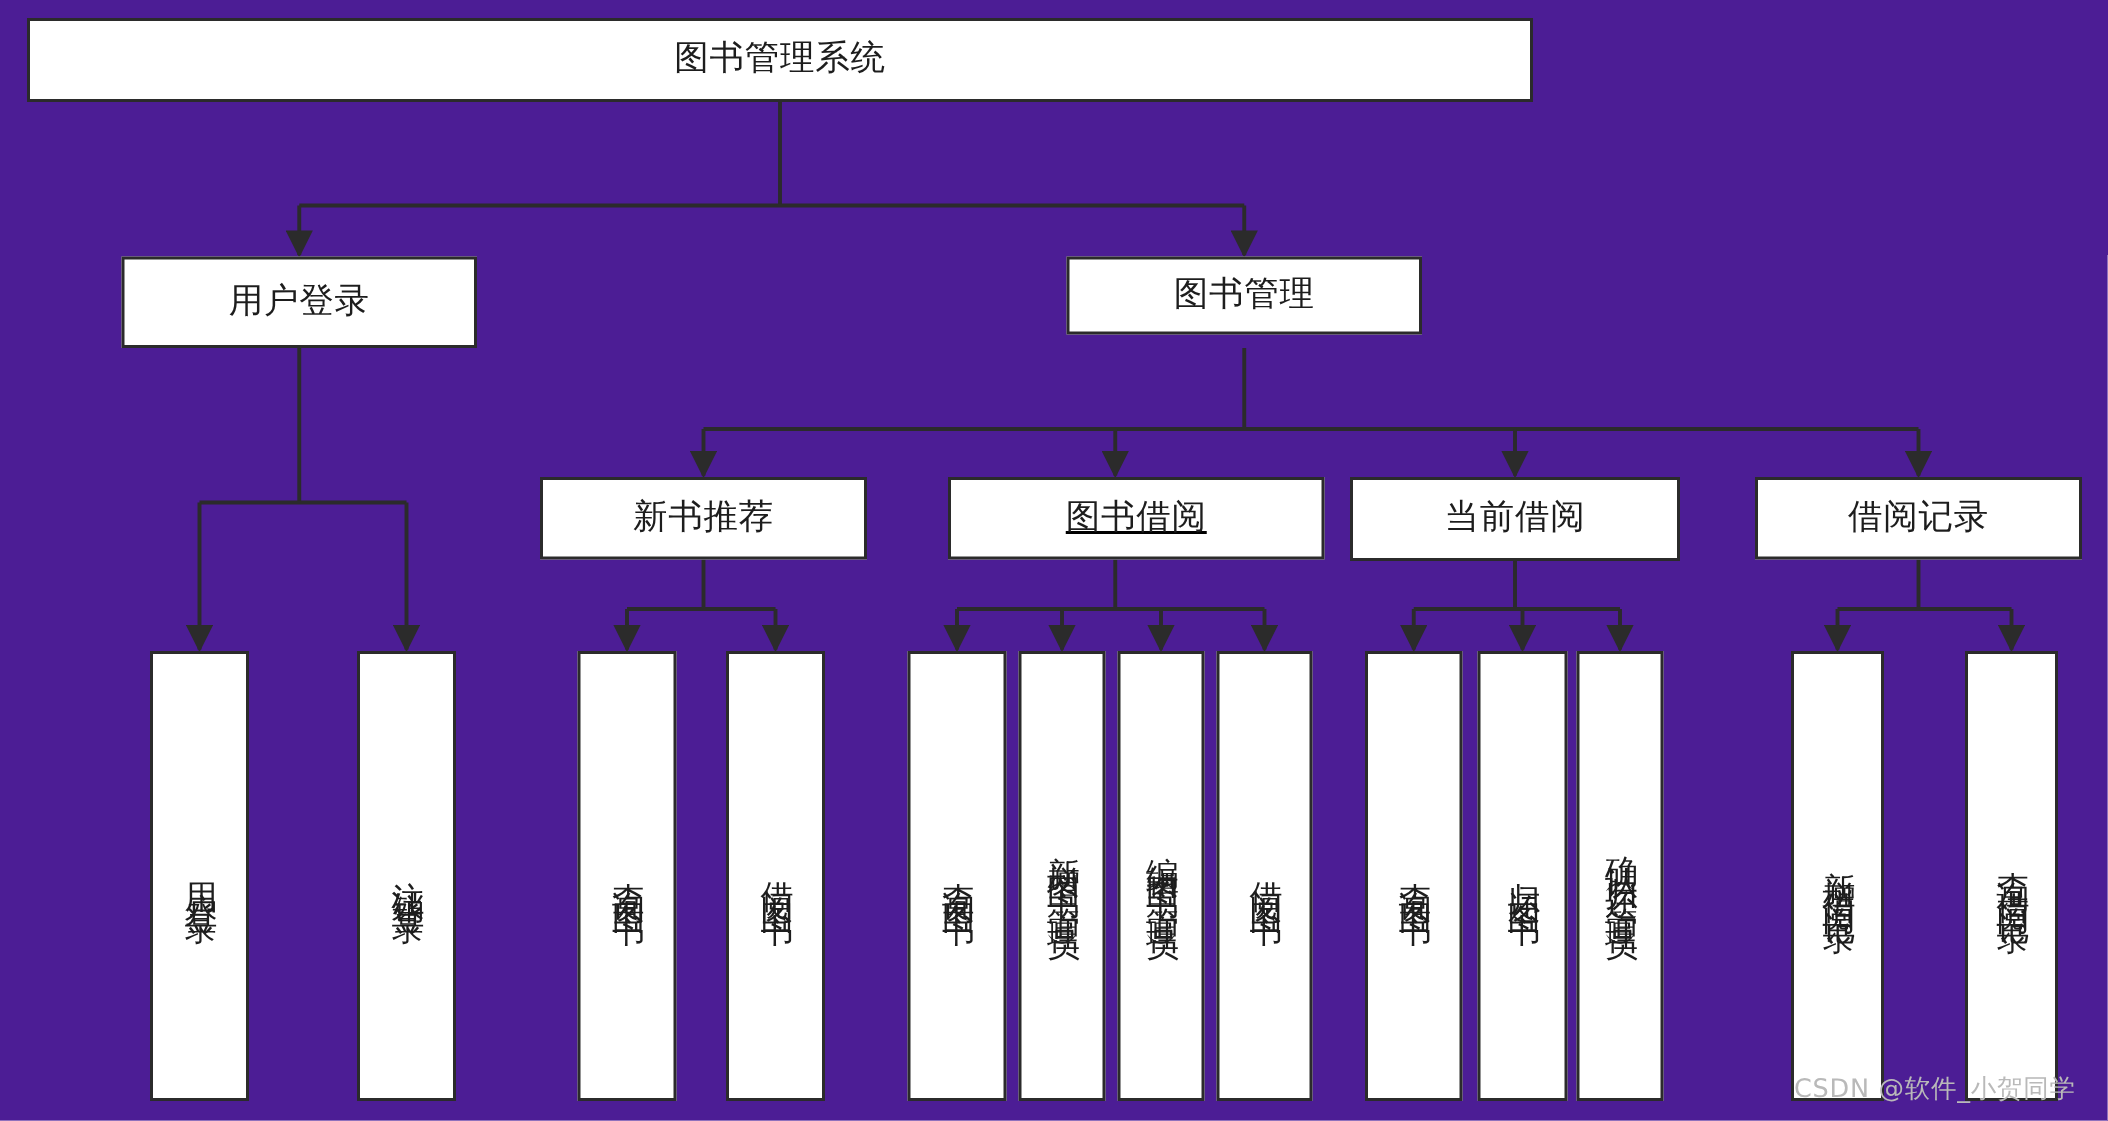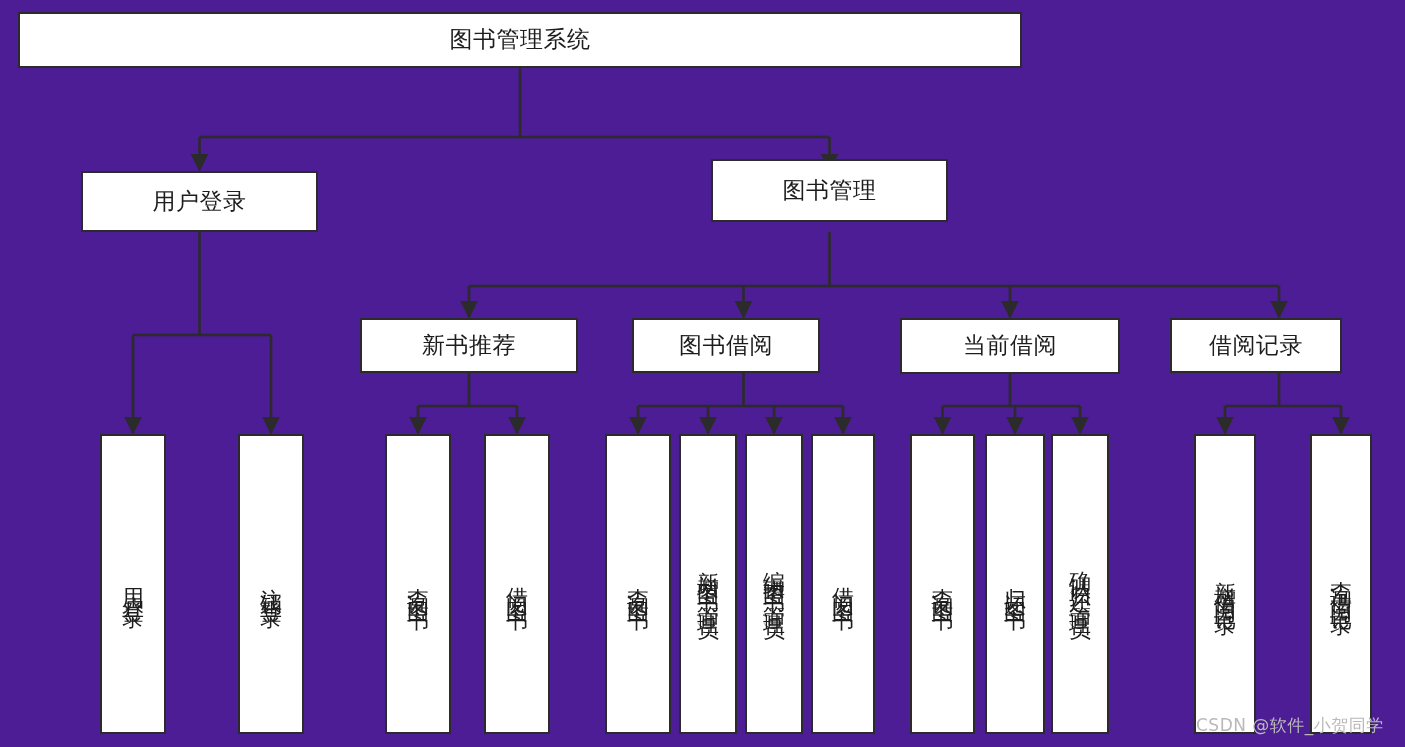--- a/index.html
+++ b/index.html
@@ -108,33 +108,33 @@
       </g>
   </svg>
 
   <div id="nodes-layer">
       <div class="node-box" style="left: 18px; top: 12px; width: 1004px; height: 56px;">
         <span class="node-label-h">图书管理系统</span>
       </div>
       <div class="node-box" style="left: 81px; top: 171px; width: 237px; height: 61px;">
         <span class="node-label-h">用户登录</span>
       </div>
-      <div class="node-box" style="left: 711px; top: 159px; width: 237px; height: 63px;">
+      <div class="node-box" style="left: 711px; top: 171px; width: 237px; height: 52px;">
         <span class="node-label-h">图书管理</span>
       </div>
       <div class="node-box" style="left: 360px; top: 318px; width: 218px; height: 55px; text-align: right;">
         <span class="node-label-h">新书推荐</span>
       </div>
-      <div class="node-box" style="left: 632px; top: 318px; width: 188px; height: 55px;">
+      <div class="node-box" style="left: 632px; top: 318px; width: 251px; height: 55px; text-decoration: underline;">
         <span class="node-label-h">图书借阅</span>
       </div>
       <div class="node-box" style="left: 900px; top: 318px; width: 220px; height: 56px;">
         <span class="node-label-h">当前借阅</span>
       </div>
-      <div class="node-box" style="left: 1170px; top: 318px; width: 172px; height: 55px;">
+      <div class="node-box" style="left: 1170px; top: 318px; width: 218px; height: 55px;">
         <span class="node-label-h">借阅记录</span>
       </div>
       <div class="node-box" style="left: 100px; top: 434px; width: 66px; height: 300px;">
         <span class="node-label-v">用户登录</span>
       </div>
       <div class="node-box" style="left: 238px; top: 434px; width: 66px; height: 300px;">
         <span class="node-label-v">注销登录</span>
       </div>
       <div class="node-box" style="left: 385px; top: 434px; width: 66px; height: 300px;">
         <span class="node-label-v">查询图书</span>

